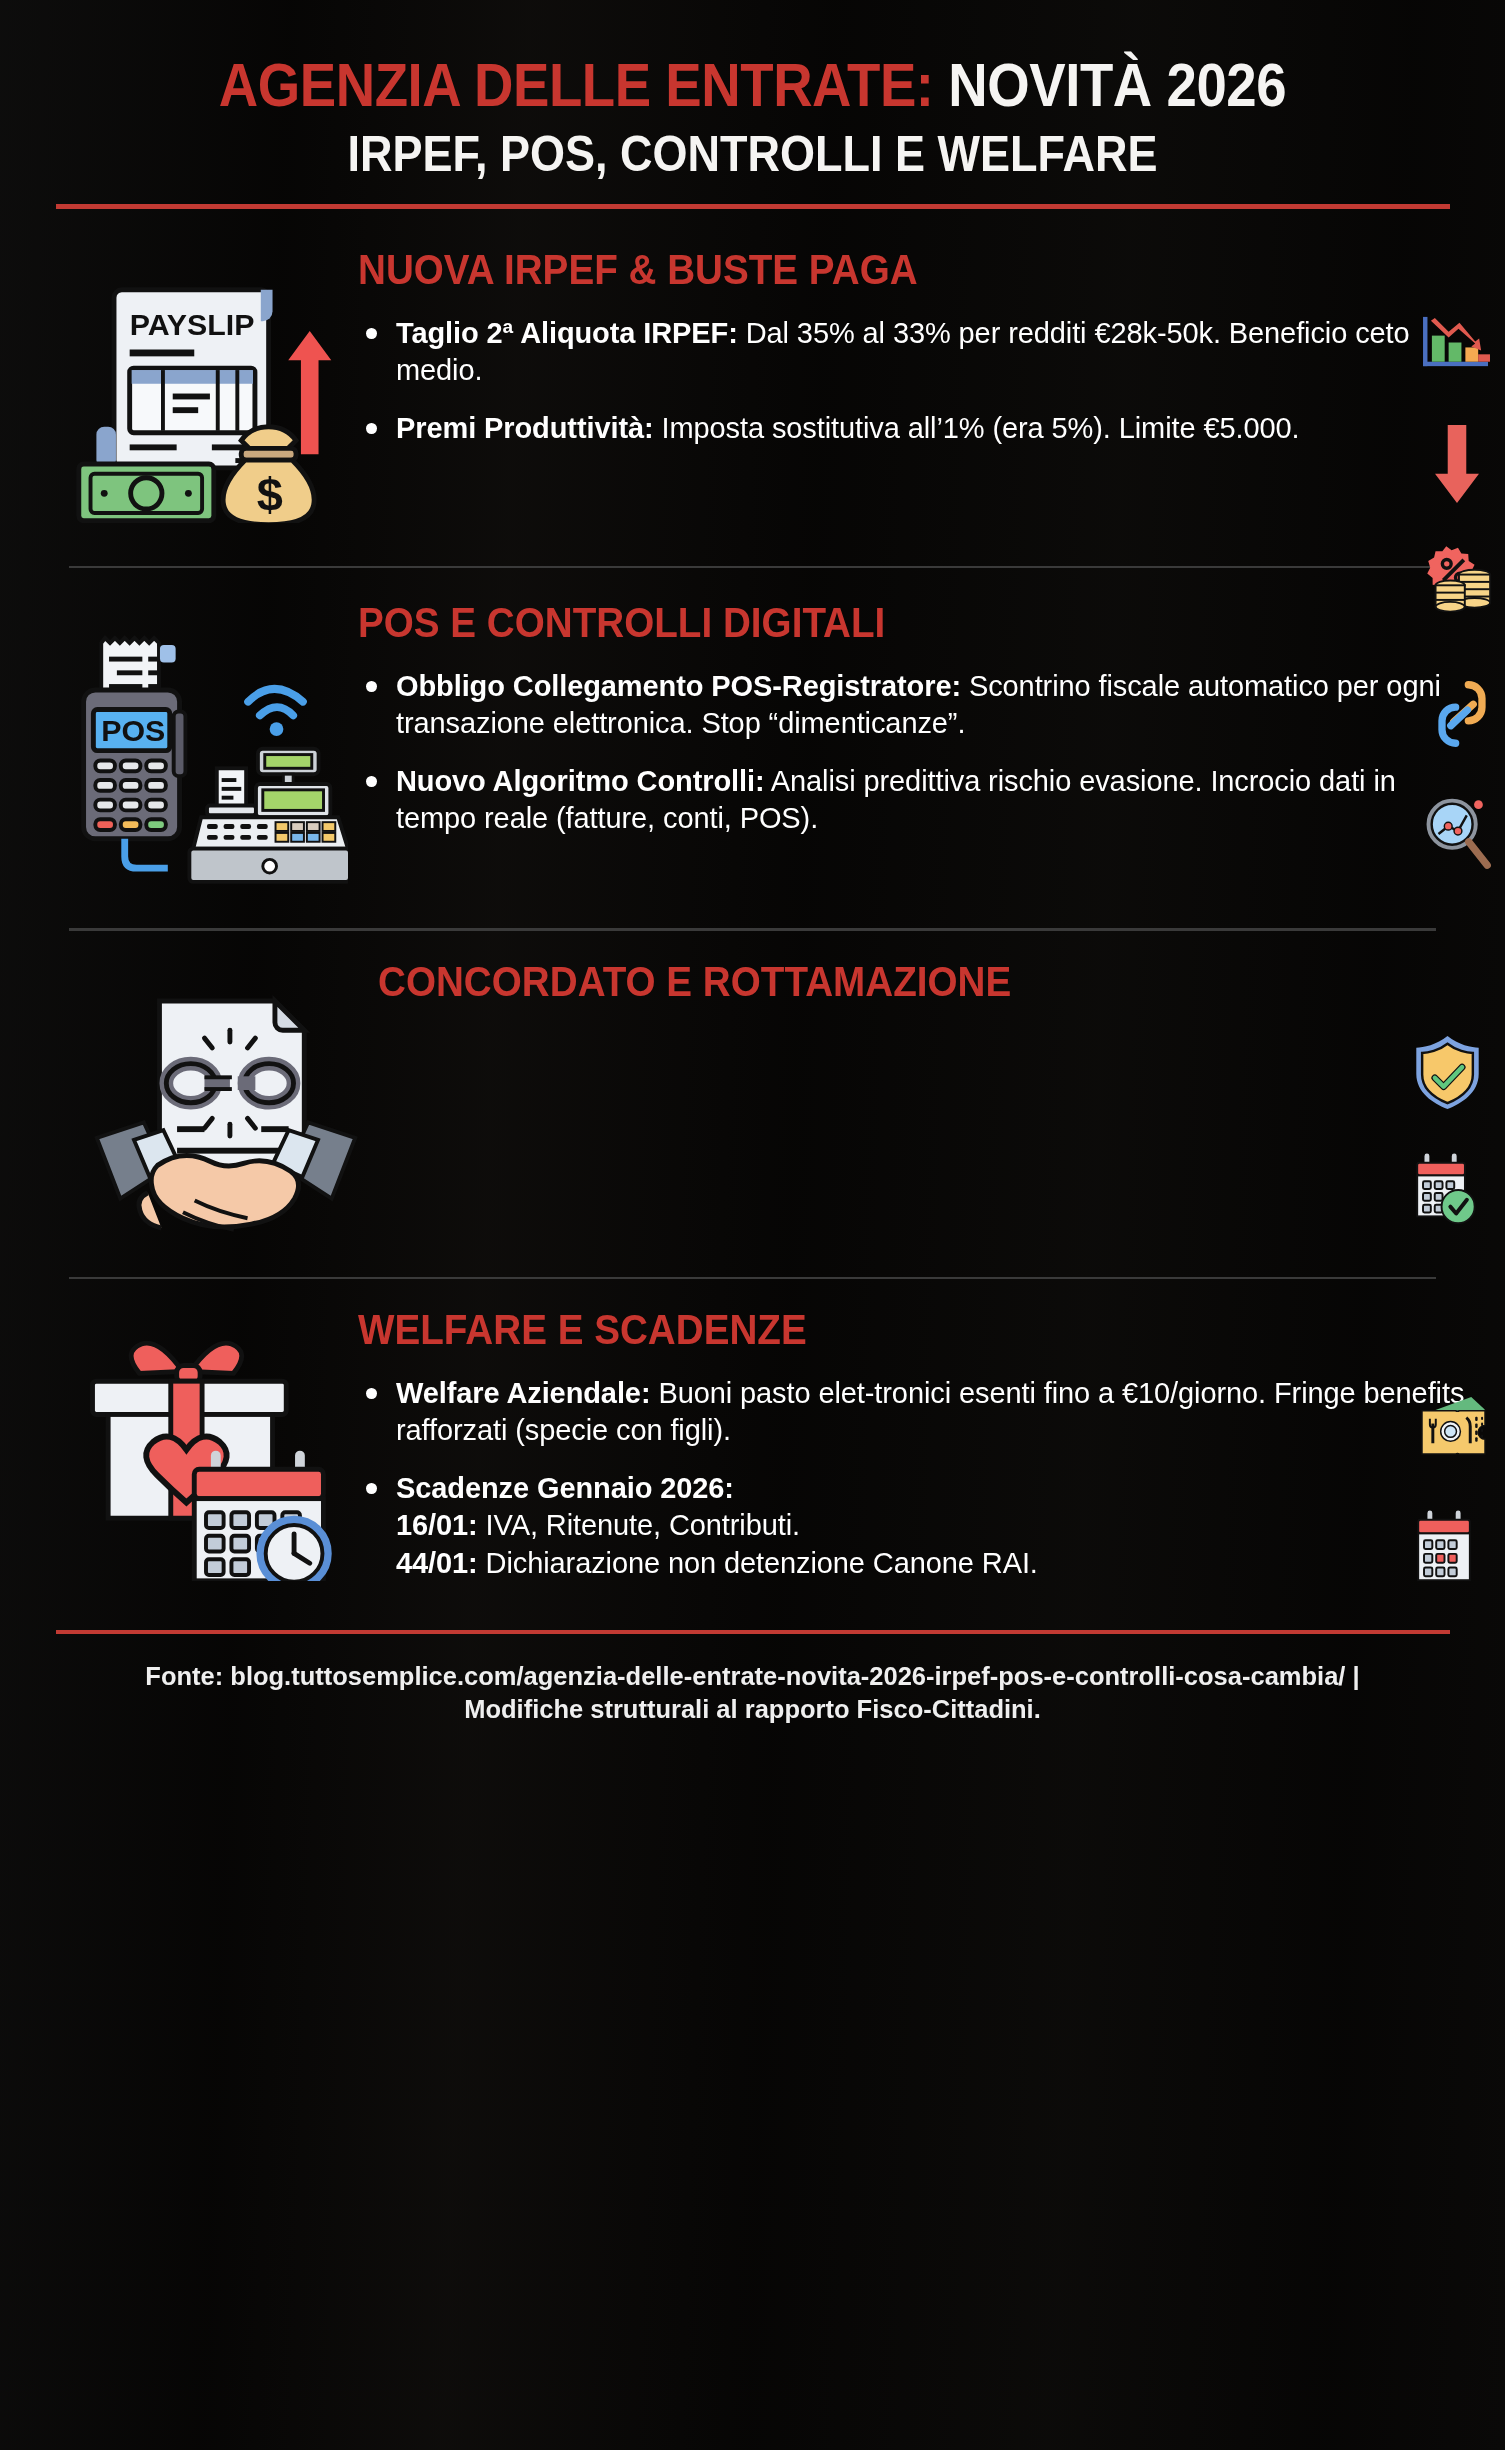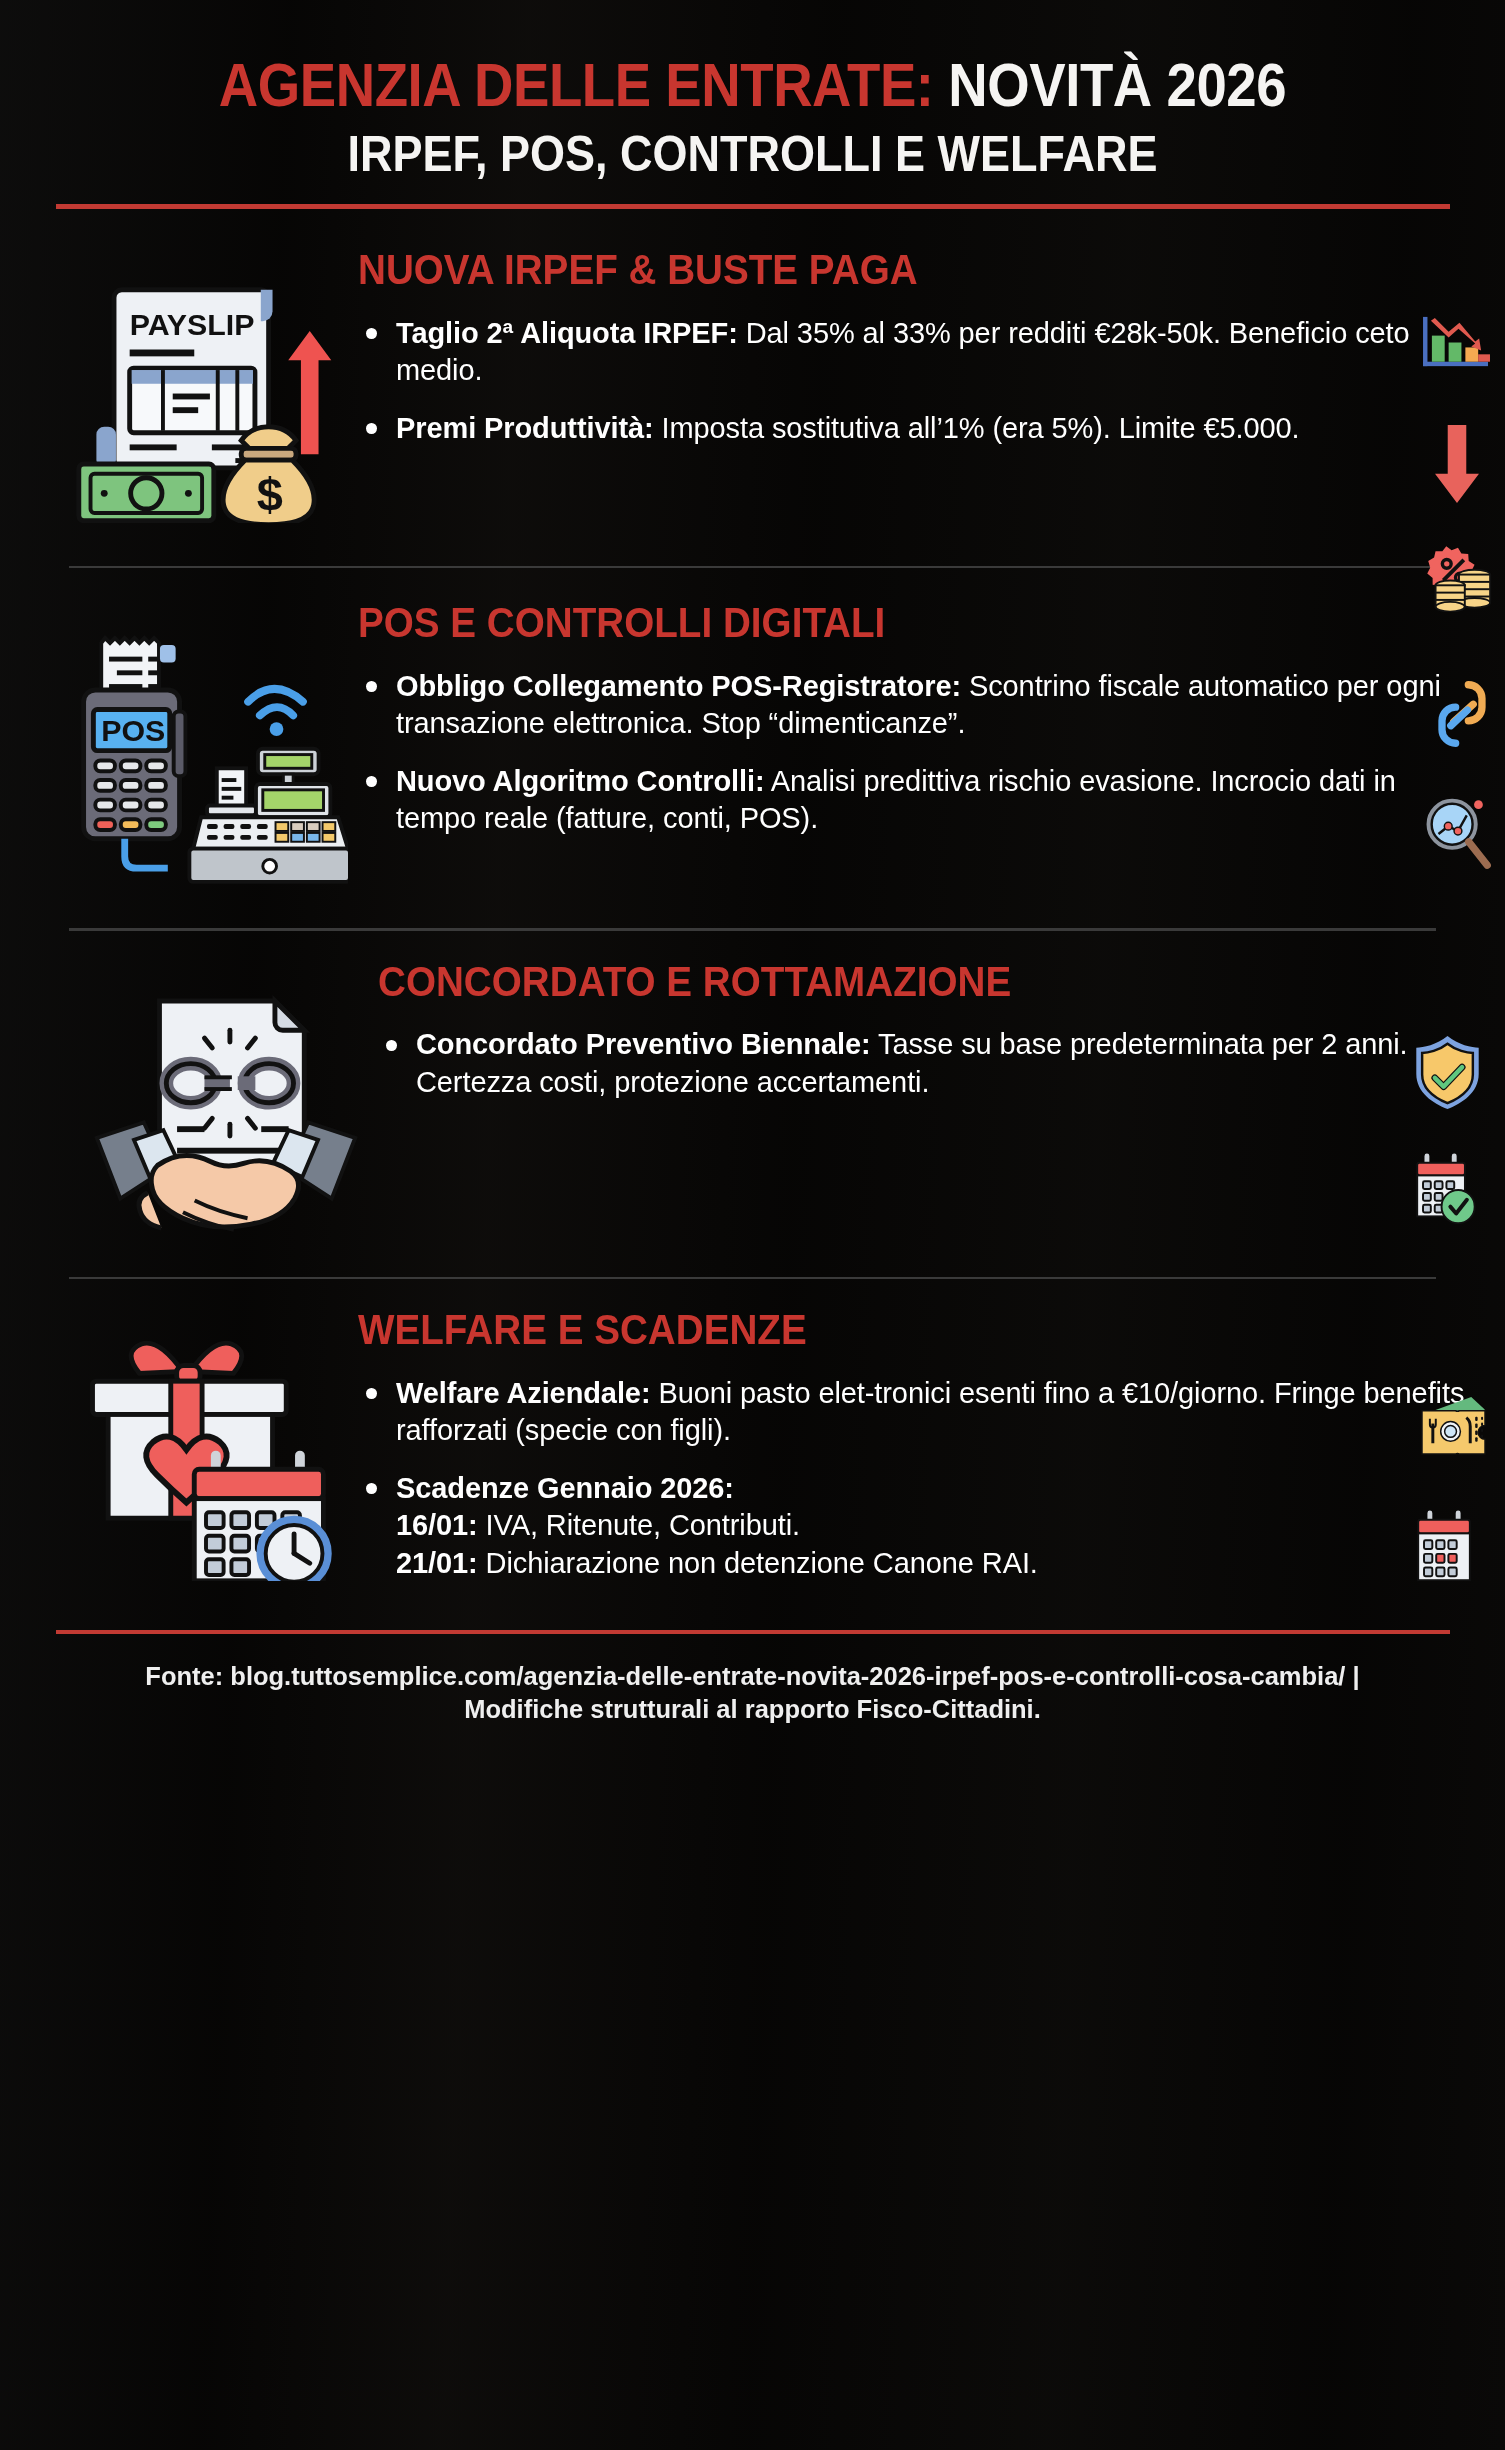--- a/index.html
+++ b/index.html
@@ -378,23 +378,20 @@
 
         <path d="M70 178 q26 -18 54 -4 q16 8 34 2 q24 -8 48 8 q14 10 4 28 q-12 20 -44 26 q-40 8 -70 -6 q-30 -14 -32 -34 q-2 -12 6 -20z" fill="#f5c9a8" stroke="#111" stroke-width="5"></path>
         <path d="M108 214 q24 12 54 18" fill="none" stroke="#111" stroke-width="4"></path>
         <path d="M96 226 q24 12 52 18" fill="none" stroke="#111" stroke-width="4"></path>
         <path d="M60 206 q-12 6 -8 18 q4 14 22 18" fill="#f5c9a8" stroke="#111" stroke-width="5"></path>
       </svg>
     </div>
     <div class="sec-body">
       <div class="sec-title">CONCORDATO E ROTTAMAZIONE</div>
       <ul class="bullets">
-        <li>
-          <span class="lead">Concordato Preventivo Biennale:</span><span> Tasse su base predeterminata per 2 anni. Certezza costi, protezione accertamenti.</span>
-        </li>
       </ul>
 
       <span class="ricon" style="right:-5.9px; top:72px;">
         <svg width="69" height="78" viewBox="0 0 140 160">
           <path d="M70 6 C48 24 20 30 6 30 v54 c0 38 34 60 64 72 30 -12 64 -34 64 -72 V30 c-14 0 -42 -6 -64 -24z" fill="#7da3e0"></path>
           <path d="M70 22 C52 36 30 41 18 41 v44 c0 31 28 49 52 59 24 -10 52 -28 52 -59 V41 c-12 0 -34 -5 -52 -19z" fill="#f7c86a" stroke="#111" stroke-width="5"></path>
           <polyline points="44,92 62,110 100,70" fill="none" stroke="#111" stroke-width="14" stroke-linecap="round" stroke-linejoin="round"></polyline>
           <polyline points="44,92 62,110 100,70" fill="none" stroke="#5fc67f" stroke-width="9" stroke-linecap="round" stroke-linejoin="round"></polyline>
         </svg>
       </span>
@@ -459,21 +456,21 @@
     </div>
     <div class="sec-body">
       <div class="sec-title">WELFARE E SCADENZE</div>
       <ul class="bullets">
         <li>
           <span class="lead">Welfare Aziendale:</span><span> Buoni pasto elet-tronici esenti fino a €10/giorno. Fringe benefits rafforzati (specie con figli).</span>
         </li>
         <li>
           <span class="lead">Scadenze Gennaio 2026:</span><br>
           <span class="lead">16/01:</span><span> IVA, Ritenute, Contributi.</span><br>
-          <span class="lead">21/01:</span><span> Dichiarazione non detenzione Canone RAI.</span>
+          <span class="lead">44/01:</span><span> Dichiarazione non detenzione Canone RAI.</span>
         </li>
       </ul>
 
       <span class="ricon" style="right:-14.7px; top:86px;">
         <svg width="74" height="64" viewBox="0 0 150 130">
           <path d="M22 36 L110 4 L138 30 L104 40z" fill="#64b97e"></path>
           <path d="M10 32 h68 a8 8 0 0 0 8 0 h52 v30 a14 14 0 0 0 0 28 v30 H86 a8 8 0 0 0 -8 0 H10z" fill="#f5c96c" stroke="#111" stroke-width="3"></path>
           <g stroke="#111" stroke-width="3" fill="#d7dde6">
             <path d="M26 48 v12 a6 6 0 0 0 12 0 v-12" fill="none" stroke-width="4"></path>
             <line x1="32" y1="58" x2="32" y2="98" stroke-width="6"></line>

